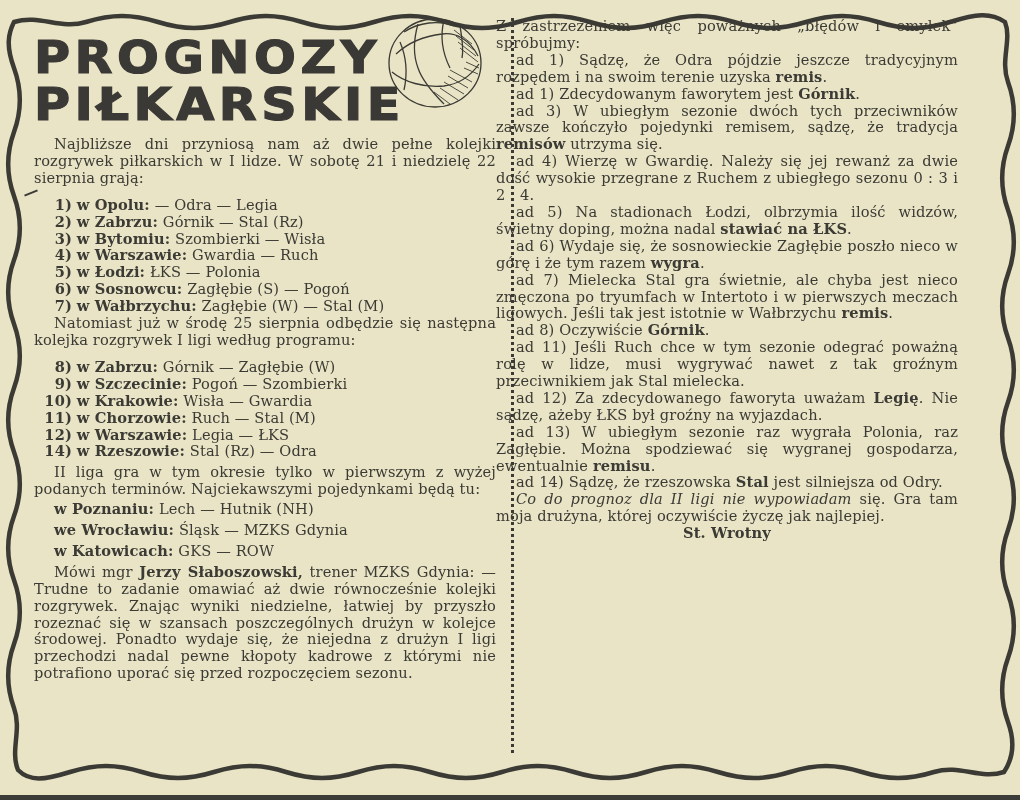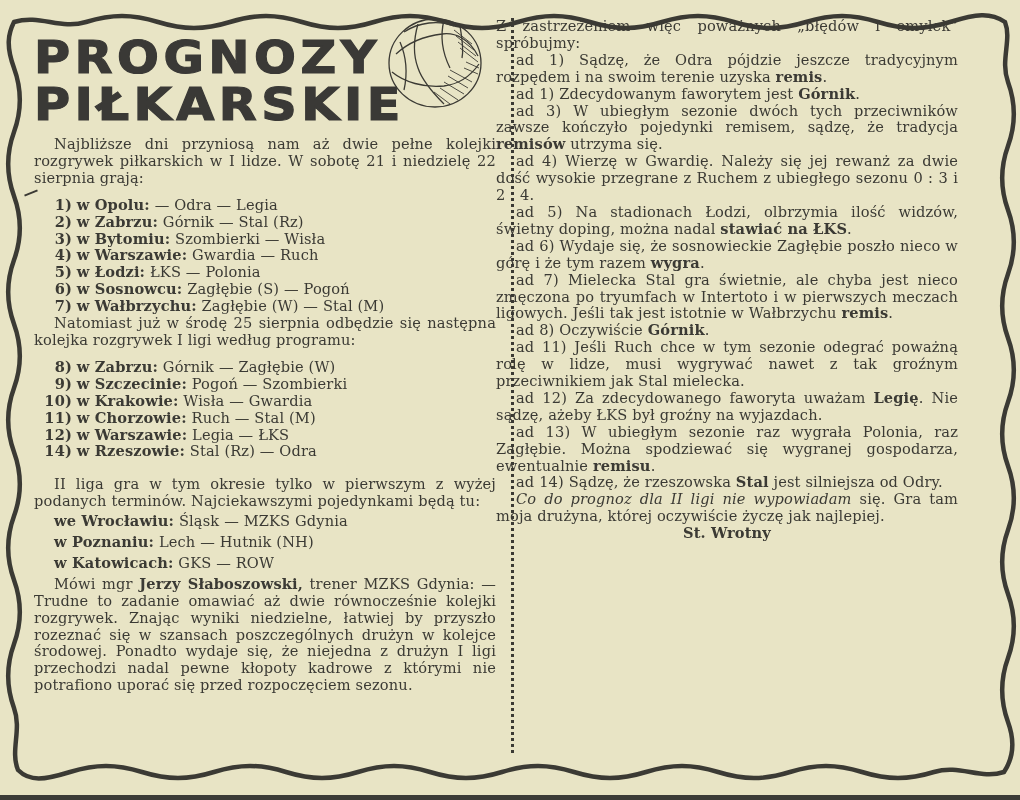--- a/index.html
+++ b/index.html
@@ -116,25 +116,25 @@
 
   <div class="list sp-list">
     <div class="list-row"><span class="num b">8)</span> <span class="b">w Zabrzu:</span><span> Górnik — Zagłębie (W)</span></div>
     <div class="list-row"><span class="num b">9)</span> <span class="b">w Szczecinie:</span><span> Pogoń — Szombierki</span></div>
     <div class="list-row"><span class="num b">10)</span> <span class="b">w Krakowie:</span><span> Wisła — Gwardia</span></div>
     <div class="list-row"><span class="num b">11)</span> <span class="b">w Chorzowie:</span><span> Ruch — Stal (M)</span></div>
     <div class="list-row"><span class="num b">12)</span> <span class="b">w Warszawie:</span><span> Legia — ŁKS</span></div>
     <div class="list-row"><span class="num b">14)</span> <span class="b">w Rzeszowie:</span><span> Stal (Rz) — Odra</span></div>
   </div>
 
-  <p class="p indent" style="margin-top:16px">II liga gra w tym okresie tylko w pierwszym z wyżej podanych terminów. Najciekawszymi pojedynkami będą tu:</p>
+  <p class="p indent" style="margin-top:4px">II liga gra w tym okresie tylko w pierwszym z wyżej podanych terminów. Najciekawszymi pojedynkami będą tu:</p>
 
   <div>
+    <div class="ii-row"><span class="b">w Poznaniu:</span><span> Lech — Hutnik (NH)</span></div>
     <div class="ii-row"><span class="b">we Wrocławiu:</span><span> Śląsk — MZKS Gdynia</span></div>
-    <div class="ii-row"><span class="b">w Poznaniu:</span><span> Lech — Hutnik (NH)</span></div>
     <div class="ii-row"><span class="b">w Katowicach:</span><span> GKS — ROW</span></div>
   </div>
 
   <p class="p indent"><span>Mówi mgr </span><span class="b">Jerzy Słaboszowski,</span><span> trener MZKS Gdynia: — Trudne to zadanie omawiać aż dwie równocześnie kolejki rozgrywek. Znając wyniki niedzielne, łatwiej by przyszło rozeznać się w szansach poszczególnych drużyn w kolejce środowej. Ponadto wydaje się, że niejedna z drużyn I ligi przechodzi nadal pewne kłopoty kadrowe z którymi nie potrafiono uporać się przed rozpoczęciem sezonu.</span></p>
 </div>
 
 <div class="col col-right">
   <div style="height:14px"></div>
   <p class="p">Z zastrzeżeniem więc poważnych „błędów i omyłek” spróbujmy:</p>
 

